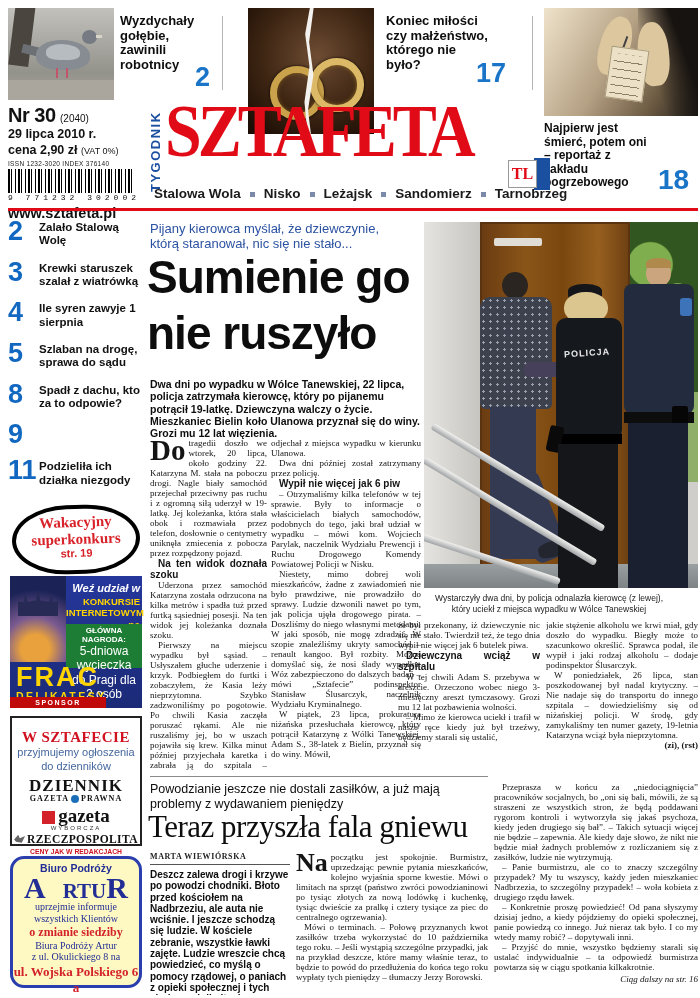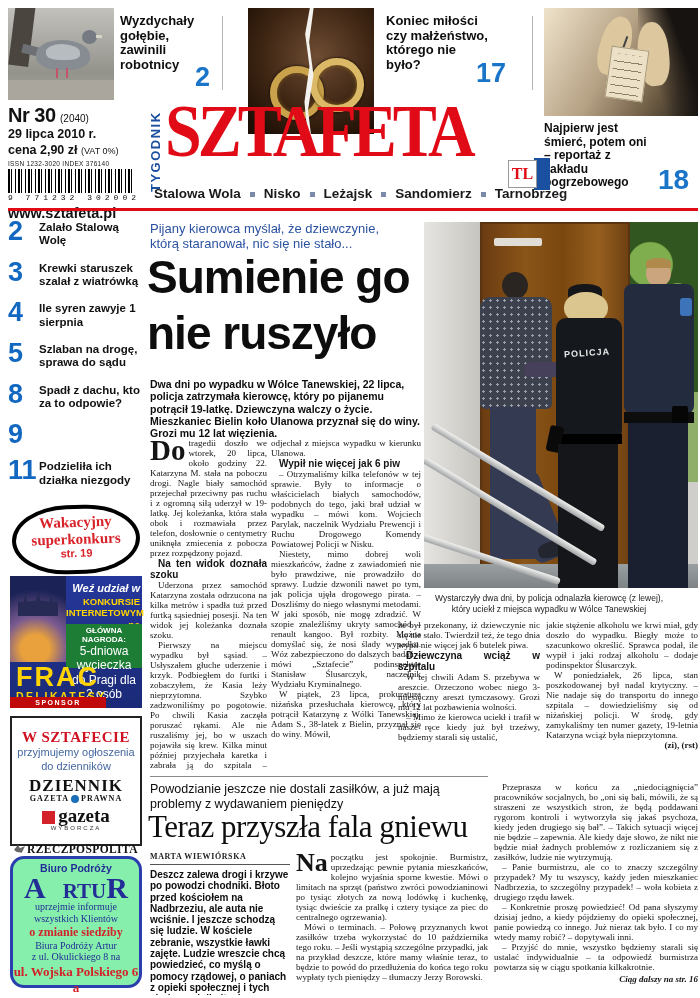--- a/index.html
+++ b/index.html
@@ -86,26 +86,26 @@
   #sztad{left:10px;top:716px;width:132px;height:130px;border:2px solid #222;text-align:center;padding-top:11px;box-sizing:border-box;}
   #sztad .title{font-family:"Liberation Serif",serif;font-weight:700;font-size:15px;color:#cf1120;letter-spacing:0.5px;}
   #sztad .l{color:#44679f;font-size:11px;line-height:1.25;}
   #sztad .dz{font-family:"Liberation Serif",serif;font-weight:700;font-size:17px;letter-spacing:1px;margin-top:3px;line-height:1;}
   #sztad .dzsub{font-family:"Liberation Serif",serif;font-weight:700;font-size:8px;letter-spacing:1px;}
   #sztad .globe{display:inline-block;width:8px;height:8px;border-radius:50%;background:#1b6fb8;vertical-align:middle;margin:0 2px;}
   #sztad .gz{margin-top:3px;line-height:1;}
   #sztad .gzsq{display:inline-block;width:13px;height:13px;background:#d3222a;vertical-align:-2px;margin-right:3px;}
   #sztad .gztxt{font-family:"Liberation Serif",serif;font-weight:700;font-size:19px;}
   #sztad .gzsub{font-size:6px;letter-spacing:2px;color:#333;}
-  #sztad .rp{font-family:"Liberation Serif",serif;font-weight:600;font-size:11.5px;letter-spacing:0.4px;margin-top:12px;}
+  #sztad .rp{font-family:"Liberation Serif",serif;font-weight:600;font-size:11.5px;letter-spacing:0.4px;margin-top:2px;}
   #sztad .eagle{display:inline-block;width:11px;height:8px;background:#666;margin-right:2px;
       clip-path:polygon(0 60%,38% 0,52% 45%,100% 18%,70% 100%,18% 88%);}
   #sztad .foot{color:#cf1120;font-weight:700;font-size:6.8px;margin-top:3px;}
   #artur{left:10px;top:856px;width:132px;height:132px;border:3px solid #2b3eae;border-radius:14px;
-      background:#86efac;text-align:center;box-sizing:border-box;padding-top:3px;color:#222e95;}
+      background:#fef9c3;text-align:center;box-sizing:border-box;padding-top:3px;color:#222e95;}
   #artur .bp{font-weight:700;font-size:10.5px;}
   #artur .brand{font-family:"Liberation Serif",serif;font-weight:700;line-height:0.9;}
   #artur .brand .big{font-size:30px;}
   #artur .brand .mid{font-size:21px;margin-left:17px;}
   #artur .l{font-family:"Liberation Serif",serif;font-size:10px;line-height:1.18;}
   #artur .red1{color:#d3222a;font-weight:700;font-size:12px;font-family:"Liberation Serif",serif;}
   #artur .red2{color:#d3222a;font-weight:700;font-size:13px;font-family:"Liberation Serif",serif;margin:1px 0;}
   
   #kicker{left:150px;top:221px;width:300px;font-size:13px;line-height:1.18;color:#2b52a0;white-space:pre-line;}
   #headline{left:147px;top:250px;width:420px;font-weight:700;font-size:46px;line-height:1.21;
@@ -145,21 +145,21 @@
   
   #bdivider{left:150px;top:776px;width:338px;height:1px;background:#8a8a8a;}
   #bkicker{left:150px;top:782px;width:342px;font-size:12.5px;line-height:1.18;color:#0d0d0d;}
   #bheadline{left:148px;top:811px;width:350px;font-family:"Liberation Serif",serif;font-size:31px;
       letter-spacing:-0.5px;color:#0d0d0d;line-height:1;}
   #bbyline{left:150px;top:852px;width:140px;font-family:"Liberation Serif",serif;font-weight:700;
       font-size:8px;letter-spacing:0.6px;color:#222;border-bottom:1px solid #555;padding-bottom:3px;}
   #blead{left:150px;top:869px;width:141px;height:126px;overflow:hidden;font-weight:700;font-size:10px;line-height:11.3px;color:#0d0d0d;}
   #bcolB{left:296px;top:852px;width:192px;height:143px;}
   #bcolR{left:494px;top:782px;width:204px;height:212px;}
-  .more{font-weight:700;font-style:italic;text-align:right;text-indent:0;margin-top:2px !important;}
+  .more{font-weight:400;font-style:italic;text-align:right;text-indent:0;margin-top:2px !important;}
 </style>
 </head>
 <body>
 
 <div id="page">
 
   <div id="pigeon" class="photo">
     <div class="trunk"></div>
     <div class="ground"></div>
     <div class="tail"></div>
@@ -320,20 +320,21 @@
 
   <div id="col1" class="bodycol">
     <p class="noind"><span class="dc">Do</span><span>tragedii doszło we wtorek, 20 lipca, około godziny 22. Katarzyna M. stała na poboczu drogi. Nagle biały samochód przejechał przeciwny pas ruchu i z ogromną siłą uderzył w 19-latkę. Jej koleżanka, która stała obok i rozmawiała przez telefon, dosłownie o centymetry uniknęła zmiecenia z pobocza przez rozpędzony pojazd.</span></p>
     <p class="subhead">Na ten widok doznała szoku</p>
     <p>Uderzona przez samochód Katarzyna została odrzucona na kilka metrów i spadła tuż przed furtką sąsiedniej posesji. Na ten widok jej koleżanka doznała szoku.</p>
     <p>Pierwszy na miejscu wypadku był sąsiad. – Usłyszałem głuche uderzenie i krzyk. Podbiegłem do furtki i zobaczyłem, że Kasia leży nieprzytomna. Szybko zadzwoniliśmy po pogotowie. Po chwili Kasia zaczęła poruszać rękami. Ale nie ruszaliśmy jej, bo w uszach pojawiła się krew. Kilka minut później przyjechała karetka i zabrała ją do szpitala – relacjonował tuż po wypadku mieszkający po sąsiedzku Konrad Kozyra.</p>
 
   </div>
   <div id="col2" class="bodycol">
     <p class="noind">odjechał z miejsca wypadku w kierunku Ulanowa.</p>
+    <p>Dwa dni później został zatrzymany przez policję.</p>
     <p class="subhead">Wypił nie więcej jak 6 piw</p>
     <p>– Otrzymaliśmy kilka telefonów w tej sprawie. Były to informacje o właścicielach białych samochodów, podobnych do tego, jaki brał udział w wypadku – mówi kom. Wojciech Parylak, naczelnik Wydziału Prewencji i Ruchu Drogowego Komendy Powiatowej Policji w Nisku.</p>
     <p>Niestety, mimo dobrej woli mieszkańców, żadne z zawiadomień nie było prawdziwe, nie prowadziło do sprawy. Ludzie dzwonili nawet po tym, jak policja ujęła drogowego pirata. – Doszliśmy do niego własnymi metodami. W jaki sposób, nie mogę zdradzić. W szopie znaleźliśmy ukryty samochód – renault kangoo. Był rozbity. Można domyślać się, że nosi ślady wypadku. Wóz zabezpieczono do dalszych badań – mówi „Sztafecie” podinspektor Stanisław Ślusarczyk, naczelnik Wydziału Kryminalnego.</p>
     <p>W piątek, 23 lipca, prokuratura niżańska przesłuchała kierowcę, który potrącił Katarzynę z Wólki Tanewskiej. Adam S., 38-latek z Bielin, przyznał się do winy. Mówił,</p>
   </div>
 
   <div id="mainphoto" class="photo">
     <div class="wall"></div>
     <div class="door"></div>
     <div class="closer"></div>

